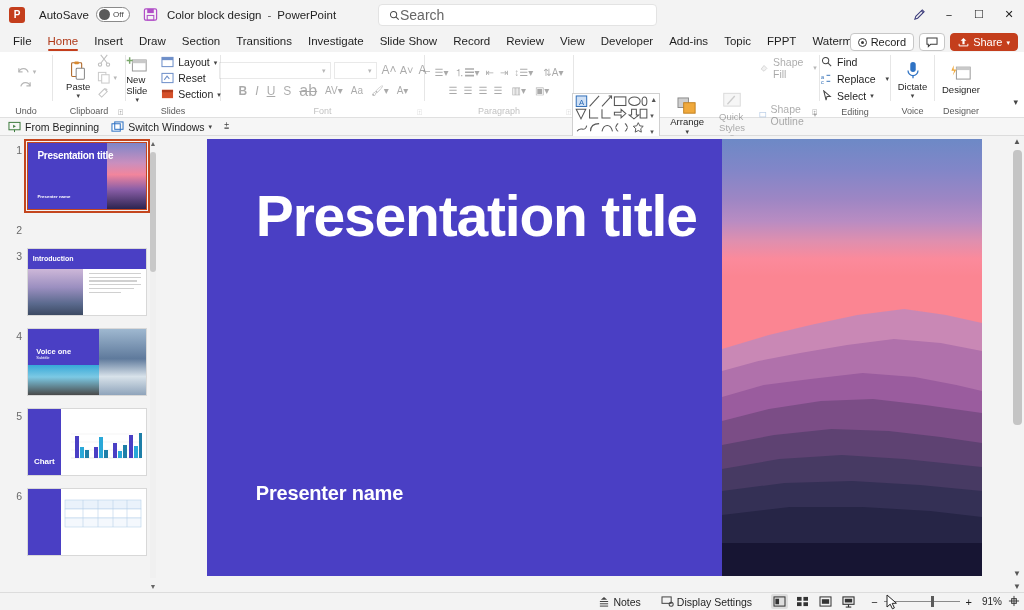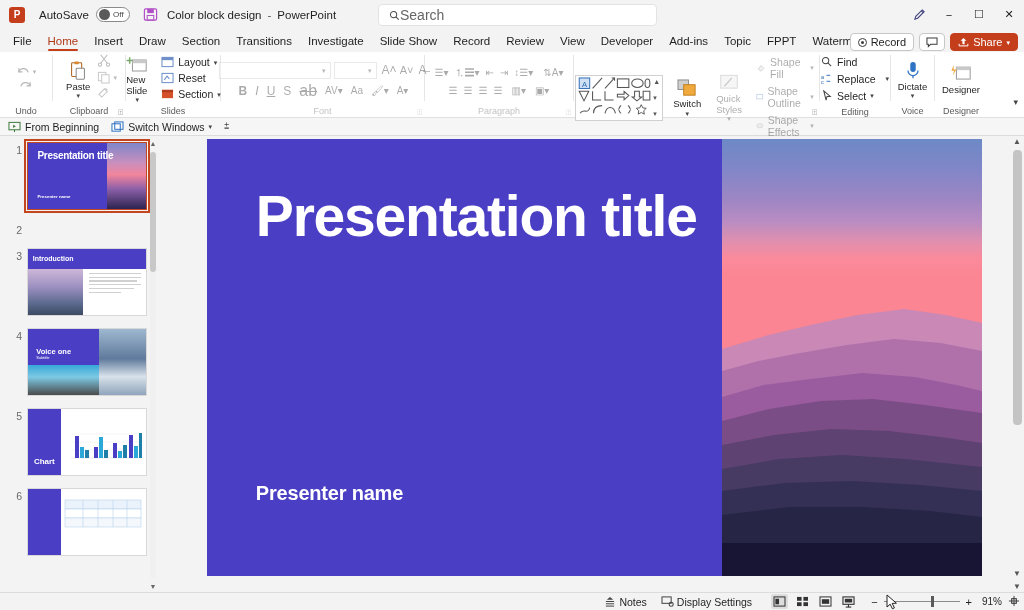--- a/index.html
+++ b/index.html
@@ -371,32 +371,32 @@
               <span>▲</span>
               <span>▾</span>
               <span>▾</span>
             </div>
         </div>
         <div class="btnv">
           <svg width="23" height="20" viewBox="0 0 24 21">
               <rect x="2" y="1" width="11" height="10" fill="#cfcfcf" stroke="#8a8a8a" stroke-width="1"></rect>
               <rect x="8" y="6" width="12" height="11" fill="#f0a93c" stroke="#c07f1e" stroke-width="1"></rect>
             </svg>
-          <span>Switch</span>
+          <span>Arrange</span>
           <span class="chev">▾</span>
         </div>
         <div class="btnv dim">
           <svg width="22" height="20" viewBox="0 0 24 21">
               <rect x="3" y="1" width="18" height="14" fill="#e8e8e8" stroke="#9a9a9a" stroke-width="1"></rect>
               <path d="M7 13l8-9" stroke="#7a7a7a" stroke-width="1.4"></path>
             </svg>
           <span>Quick Styles</span>
           <span class="chev">▾</span>
         </div>
-        <div class="dim" style="display:flex;flex-direction:column;gap:2px;padding-bottom:3px">
+        <div class="dim" style="display:flex;flex-direction:column;gap:20px;padding-bottom:3px">
           <div class="btnh">
             <svg width="13" height="12" viewBox="0 0 14 13">
                 <path d="M3 8l4-5 4 4-4 4z" fill="#ddd" stroke="#777" stroke-width="1"></path>
               </svg>
             <span>Shape Fill</span>
             <span class="chev">▾</span>
           </div>
           <div class="btnh">
             <svg width="13" height="12" viewBox="0 0 14 13">
                 <rect x="1.5" y="2" width="11" height="8" fill="none" stroke="#4a7fc1" stroke-width="1.3"></rect>
@@ -653,21 +653,21 @@
     <div class="st-right">
       <span style="display:flex;align-items:center;gap:3px">
         <svg width="12" height="11" viewBox="0 0 13 12">
             <path d="M6.5 1L3 4h7z" fill="#444"></path>
             <line x1="2" y1="6" x2="11" y2="6" stroke="#444" stroke-width="1.1"></line>
             <line x1="2" y1="8.5" x2="11" y2="8.5" stroke="#444" stroke-width="1.1"></line>
             <line x1="2" y1="11" x2="11" y2="11" stroke="#444" stroke-width="1.1"></line>
           </svg>
         <span>Notes</span>
       </span>
-      <span style="display:flex;align-items:center;gap:3px;margin-left:7px">
+      <span style="display:flex;align-items:center;gap:3px;margin-left:13px">
         <svg width="13" height="11" viewBox="0 0 14 12">
             <rect x="1" y="1" width="10" height="7" fill="none" stroke="#444" stroke-width="1.1"></rect>
             <circle cx="11" cy="9" r="2.2" fill="none" stroke="#444" stroke-width="1.1"></circle>
           </svg>
         <span>Display Settings</span>
       </span>
       <span style="display:flex;align-items:center;gap:6px;margin-left:12px">
         <span class="vbtn on">
           <svg width="13" height="11" viewBox="0 0 14 12">
               <rect x="1" y="1" width="12" height="10" fill="none" stroke="#333" stroke-width="1.1"></rect>

